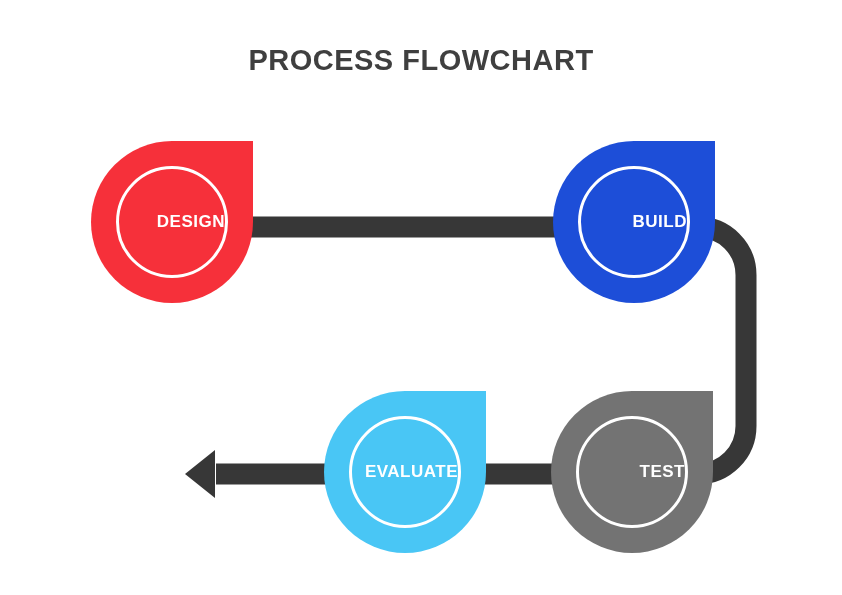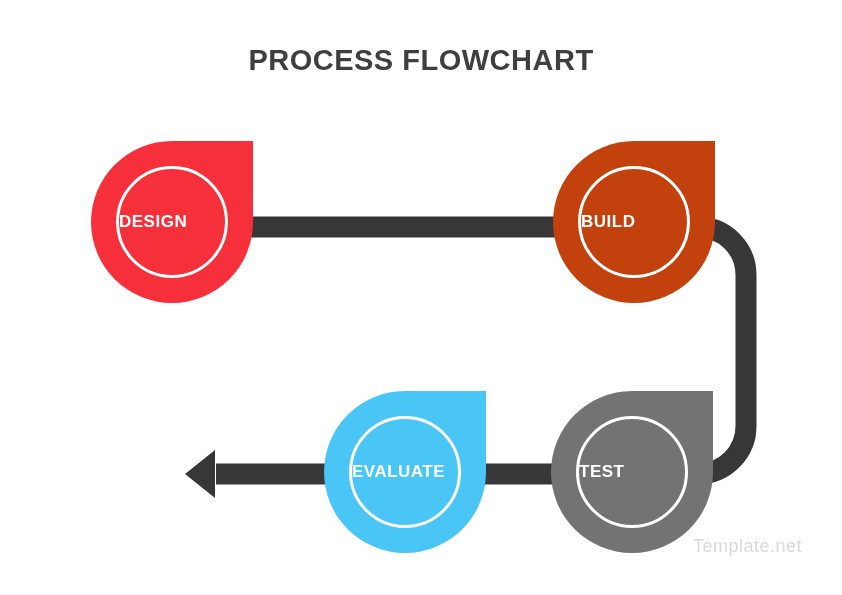--- a/index.html
+++ b/index.html
@@ -43,21 +43,21 @@
   .node-evaluate { left: 324px; top: 391px; }
   .ring {
     position: absolute;
     left: 25px; top: 25px;
     width: 112px; height: 112px;
     box-sizing: border-box;
     border: 3px solid #ffffff;
     border-radius: 50%;
     display: flex;
     align-items: center;
-    justify-content: flex-start;
+    justify-content: flex-end;
   }
   .node-label {
     color: #ffffff;
     font-size: 17px;
     font-weight: 700;
     letter-spacing: 0.5px;
     white-space: nowrap;
   }
   .watermark {
     position: absolute;
@@ -81,33 +81,32 @@
     <polygon points="215,450 215,498 185,474" fill="#373737"></polygon>
   </svg>
 
   <div class="node node-design" style="background: rgb(246, 48, 58);">
     <div class="ring">
       <span class="node-label">DESIGN</span>
     </div>
   </div>
 
 
-  <div class="node node-build" style="background: #c2410c;">
+  <div class="node node-build" style="background: #1d4ed8;">
     <div class="ring">
       <span class="node-label">BUILD</span>
     </div>
   </div>
 
   <div class="node node-test" style="background: #737373;">
     <div class="ring">
       <span class="node-label">TEST</span>
     </div>
   </div>
 
   <div class="node node-evaluate" style="background: rgb(73, 198, 245);">
     <div class="ring">
       <span class="node-label">EVALUATE</span>
     </div>
   </div>
 
-  <div class="watermark">Template.net</div>
 
 </div>
 
 </body></html>

